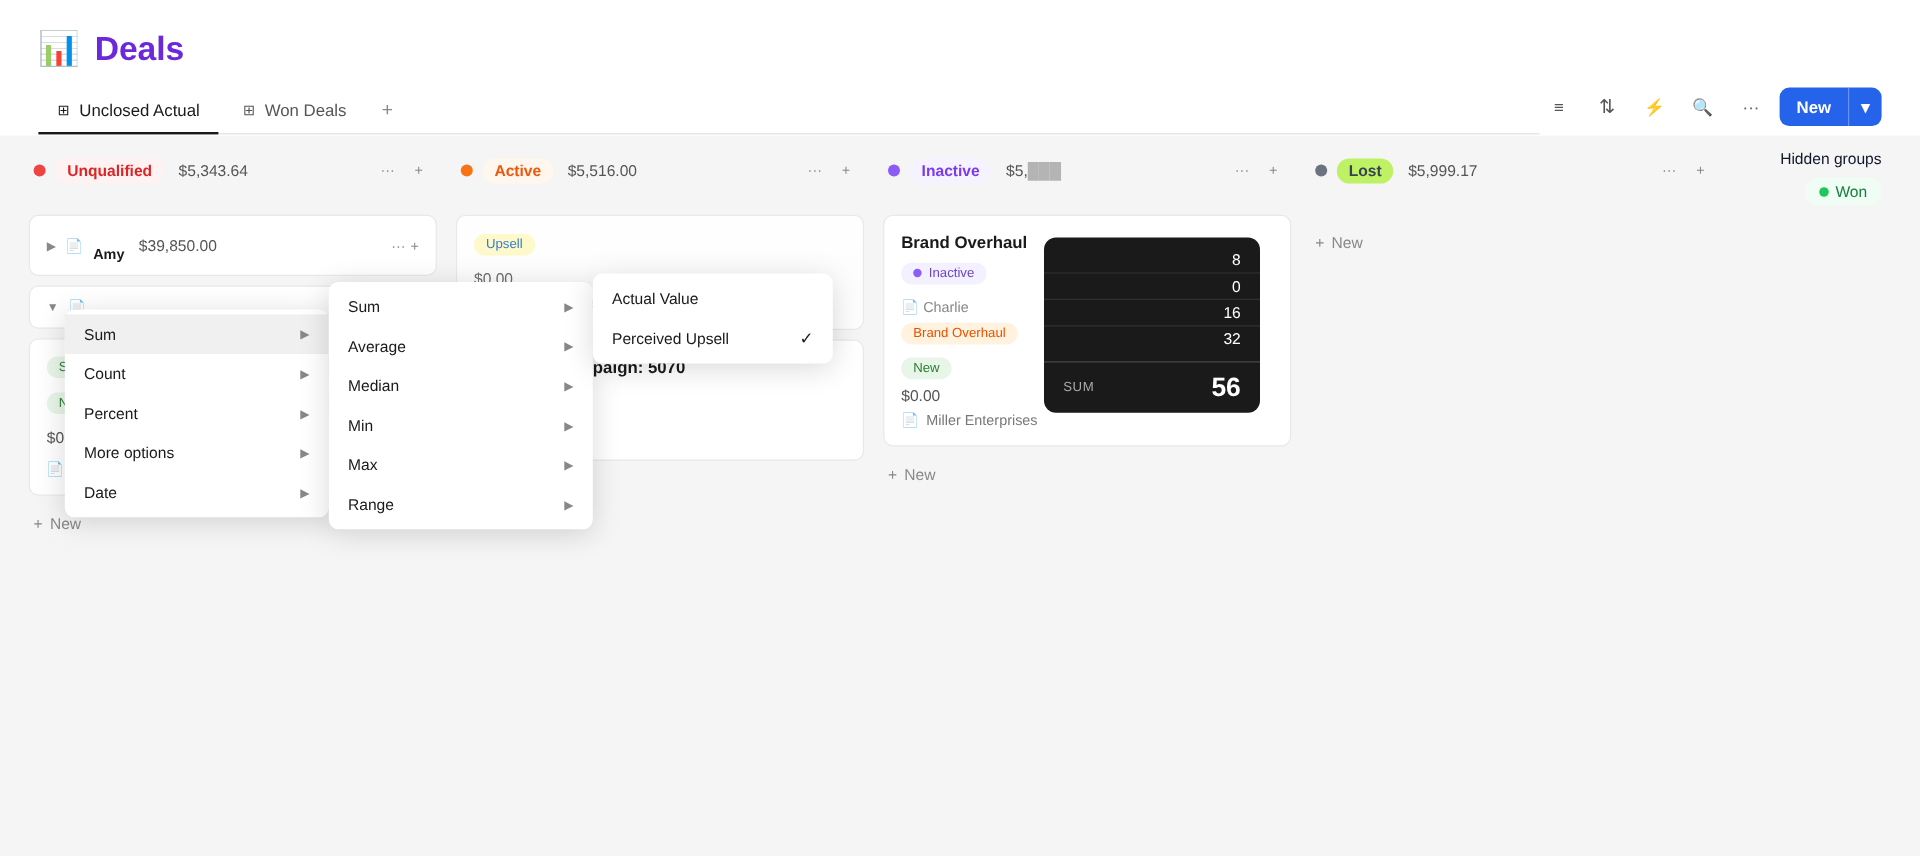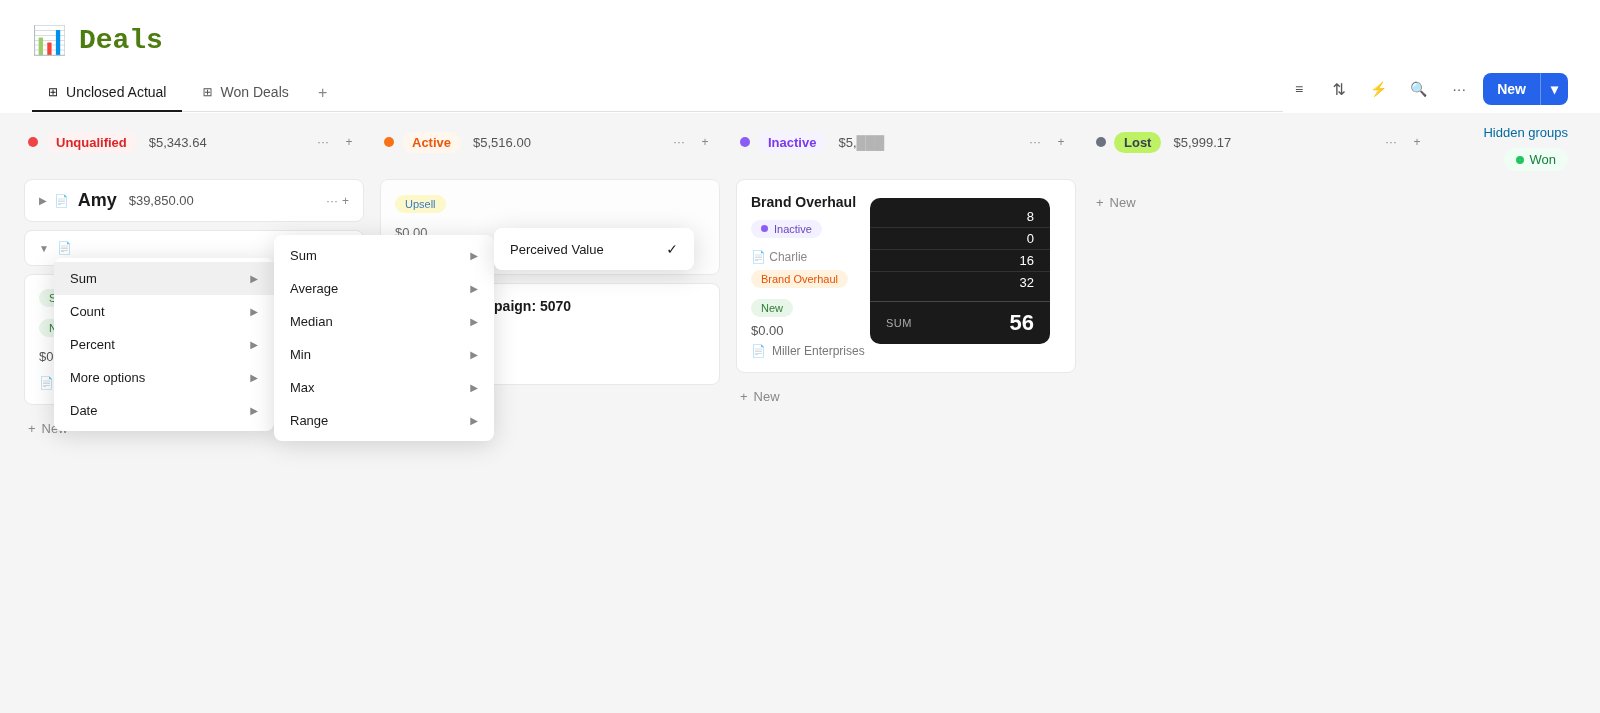--- a/index.html
+++ b/index.html
@@ -4,21 +4,21 @@
   <style>
     * { box-sizing: border-box; margin: 0; padding: 0; }
     body { font-family: -apple-system, BlinkMacSystemFont, 'Segoe UI', sans-serif; background: #f5f5f5; color: #1a1a1a; overflow: hidden; }
 
     .app-container { width: 1600px; height: 713px; background: #fff; display: flex; flex-direction: column; overflow: hidden; }
 
     
     .header { padding: 24px 32px 0; background: #fff; }
     .header-title { display: flex; align-items: center; gap: 12px; margin-bottom: 16px; }
     .header-title .icon { font-size: 28px; color: #333; }
-    .header-title h1 { font-size: 28px; font-weight: 700; color: #4d7c0f; font-family: Liberation Mono, monospace; }
+    .header-title h1 { font-size: 28px; font-weight: 700; color: #6d28d9; }
 
     
     .tabs { display: flex; align-items: center; gap: 4px; border-bottom: 1px solid #e0e0e0; }
     .tab { display: flex; align-items: center; gap: 8px; padding: 10px 16px; cursor: pointer; font-size: 14px; color: #555; border-bottom: 2px solid transparent; margin-bottom: -1px; }
     .tab.active { color: #1a1a1a; border-bottom-color: #1a1a1a; font-weight: 500; }
     .tab .tab-icon { font-size: 12px; }
     .tab-add { width: 28px; height: 28px; display: flex; align-items: center; justify-content: center; cursor: pointer; color: #888; font-size: 16px; }
 
     
     .toolbar-right { margin-left: auto; display: flex; align-items: center; gap: 8px; padding-bottom: 8px; }
@@ -173,36 +173,36 @@
           <span class="col-label" style="background:#bef264; color:#374151; padding:3px 10px; border-radius:20px; font-size:13px;">Lost</span>
           <span class="col-amount">$5,999.17</span>
           <div class="col-actions">
             <div class="col-action-btn">···</div>
             <div class="col-action-btn">+</div>
           </div>
         </div>
       </div>
 
       <div style="flex:1; display:flex; flex-direction:column; align-items:flex-end; padding-right: 8px;">
-        <span style="font-size:13px; color:#0369a1; margin-bottom:8px;">Hidden groups</span>
+        <span style="font-size:13px; color:#0f172a; margin-bottom:8px;">Hidden groups</span>
         <div class="won-badge">
           <div class="won-dot"></div>
           <span>Won</span>
         </div>
       </div>
     </div>
 
     <div style="display:flex; gap:16px;">
 
       <div style="min-width:340px; max-width:340px; display:flex; flex-direction:column; gap:8px;">
 
         <div style="background:#fff; border-radius:8px; padding:10px 14px; border:1px solid #e8e8e8; display:flex; align-items:center; gap:8px;">
           <span style="font-size:10px; color:#888;">▶</span>
           <span style="font-size:12px; color:#888;">📄</span>
-          <span style="font-size:18px; font-weight:600;">Amy</span>
+          <span style="font-size:12px; font-weight:600;margin-top:15px;">Amy</span>
           <span style="font-size:13px; color:#555; margin-left:4px;">$39,850.00</span>
           <div style="margin-left:auto; display:flex; gap:4px;">
             <div style="font-size:12px; color:#888; cursor:pointer;">···</div>
             <div style="font-size:12px; color:#888; cursor:pointer;">+</div>
           </div>
         </div>
 
         <div style="background:#fff; border-radius:8px; padding:10px 14px; border:1px solid #e8e8e8; display:flex; align-items:center; gap:8px;">
           <span style="font-size:10px; color:#888;">▼</span>
           <span style="font-size:12px; color:#888;">📄</span>
@@ -329,21 +329,25 @@
     <span class="menu-chevron">▶</span>
   </div>
   <div class="menu-item">
     <span>Range</span>
     <span class="menu-chevron">▶</span>
   </div>
 </div>
 
 <div class="sub-menu">
   <div class="sub-menu-item">
-    <span>Perceived Value</span>
+    <span>Actual Value</span>
+    <span></span>
+  </div>
+  <div class="sub-menu-item">
+    <span>Perceived Upsell</span>
     <span class="check-mark">✓</span>
   </div>
 </div>
 
 <div class="sum-popup">
   <div class="sum-rows">
     <div class="sum-row">
         <span>8</span>
       </div>
     <div class="sum-row">

